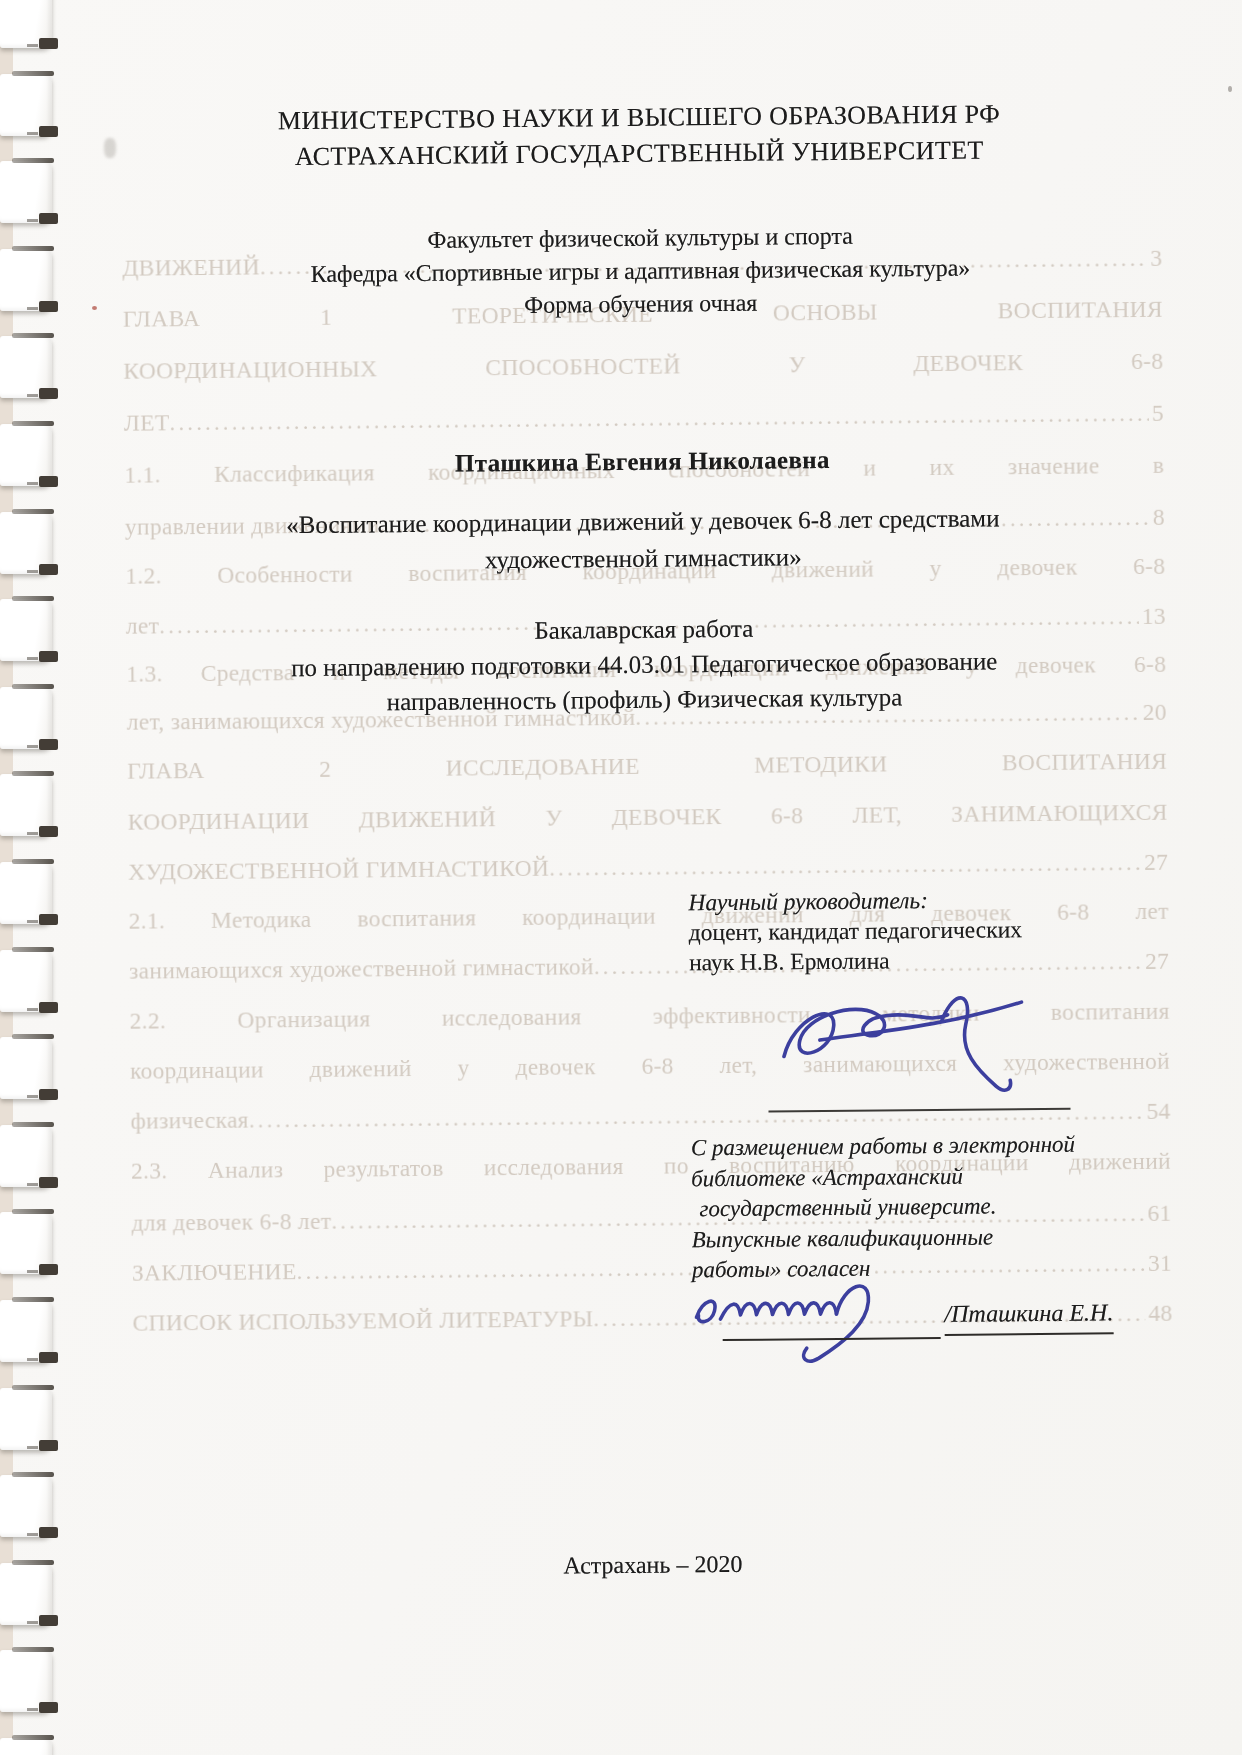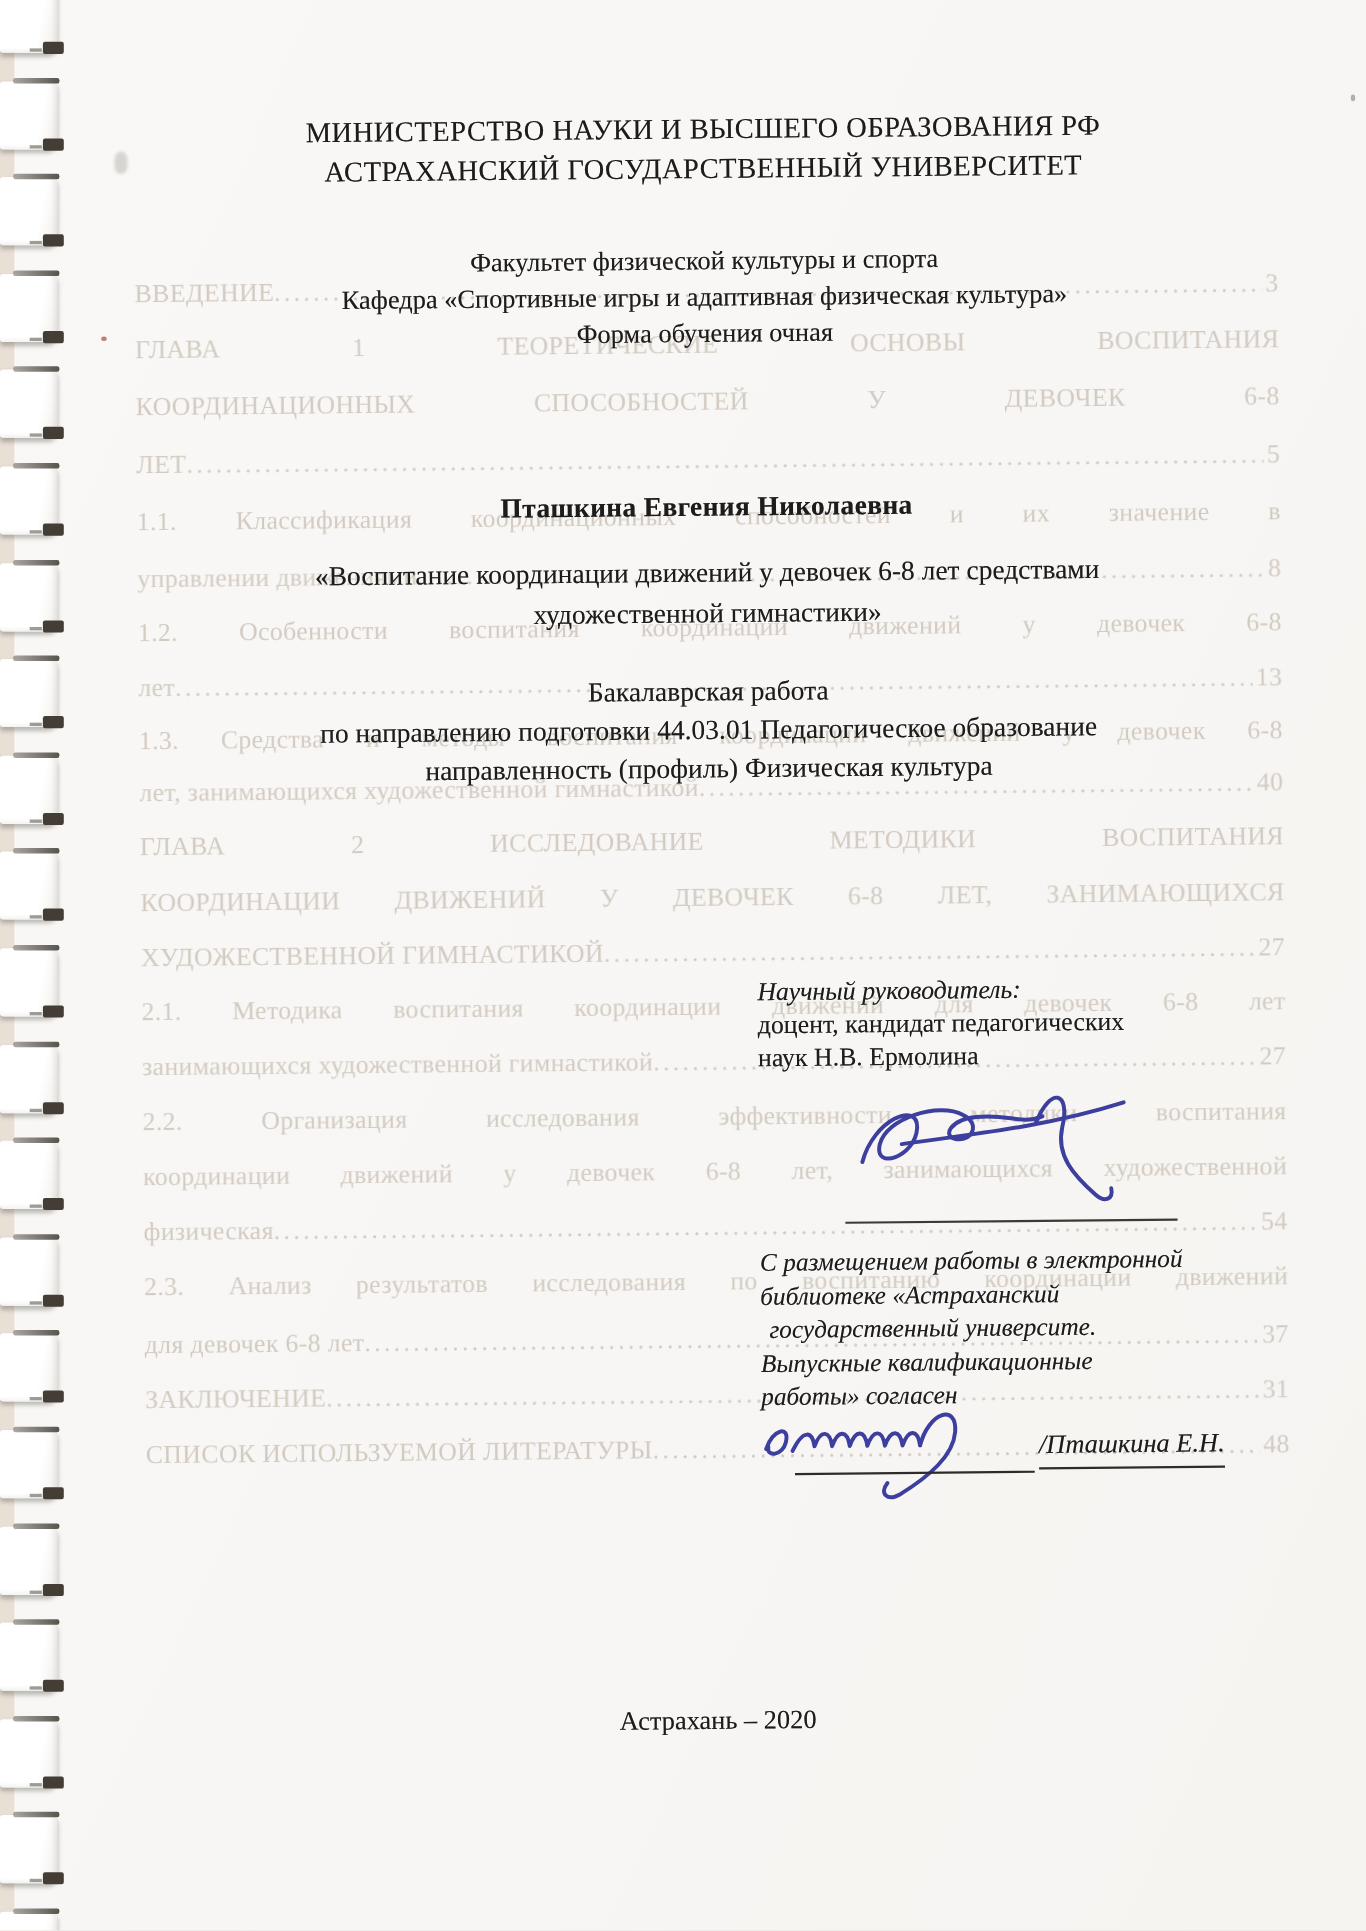--- a/index.html
+++ b/index.html
@@ -68,21 +68,21 @@
 </style>
 </head>
 <body>
 
 <div class="page">
 
   <div class="tilt">
 
     <div class="ghost-layer" id="ghost-layer">
         <div class="ghost-line" style="top: 252px;">
-          <span class="gt">ВВЕДЕНИЕ</span>
+          <span class="gt">ДВИЖЕНИЙ</span>
           <span class="gdots">....................................................................................................................................................................................</span>
           <span class="gnum">3</span>
         </div>
         <div class="ghost-line justify" style="top: 303px;">ГЛАВА 1 ТЕОРЕТИЧЕСКИЕ ОСНОВЫ ВОСПИТАНИЯ</div>
         <div class="ghost-line justify" style="top: 355px;">КООРДИНАЦИОННЫХ СПОСОБНОСТЕЙ У ДЕВОЧЕК 6-8</div>
         <div class="ghost-line" style="top: 407px;">
           <span class="gt">ЛЕТ</span>
           <span class="gdots">....................................................................................................................................................................................</span>
           <span class="gnum">5</span>
         </div>
@@ -95,21 +95,21 @@
         <div class="ghost-line justify" style="top: 560px;">1.2. Особенности воспитания координации движений у девочек 6-8</div>
         <div class="ghost-line" style="top: 610px;">
           <span class="gt">лет</span>
           <span class="gdots">....................................................................................................................................................................................</span>
           <span class="gnum">13</span>
         </div>
         <div class="ghost-line justify" style="top: 658px;">1.3. Средства и методы воспитания координации движений у девочек 6-8</div>
         <div class="ghost-line" style="top: 706px;">
           <span class="gt">лет, занимающихся художественной гимнастикой</span>
           <span class="gdots">....................................................................................................................................................................................</span>
-          <span class="gnum">40</span>
+          <span class="gnum">20</span>
         </div>
         <div class="ghost-line justify" style="top: 755px;">ГЛАВА 2 ИССЛЕДОВАНИЕ МЕТОДИКИ ВОСПИТАНИЯ</div>
         <div class="ghost-line justify" style="top: 806px;">КООРДИНАЦИИ ДВИЖЕНИЙ У ДЕВОЧЕК 6-8 ЛЕТ, ЗАНИМАЮЩИХСЯ</div>
         <div class="ghost-line" style="top: 856px;">
           <span class="gt">ХУДОЖЕСТВЕННОЙ ГИМНАСТИКОЙ</span>
           <span class="gdots">....................................................................................................................................................................................</span>
           <span class="gnum">27</span>
         </div>
         <div class="ghost-line justify" style="top: 905px;">2.1. Методика воспитания координации движений для девочек 6-8 лет</div>
         <div class="ghost-line" style="top: 955px;">
@@ -121,21 +121,21 @@
         <div class="ghost-line justify" style="top: 1055px;">координации движений у девочек 6-8 лет, занимающихся художественной</div>
         <div class="ghost-line" style="top: 1105px;">
           <span class="gt">физическая</span>
           <span class="gdots">....................................................................................................................................................................................</span>
           <span class="gnum">54</span>
         </div>
         <div class="ghost-line justify" style="top: 1155px;">2.3. Анализ результатов исследования по воспитанию координации движений</div>
         <div class="ghost-line" style="top: 1207px;">
           <span class="gt">для девочек 6-8 лет</span>
           <span class="gdots">....................................................................................................................................................................................</span>
-          <span class="gnum">37</span>
+          <span class="gnum">61</span>
         </div>
         <div class="ghost-line" style="top: 1257px;">
           <span class="gt">ЗАКЛЮЧЕНИЕ</span>
           <span class="gdots">....................................................................................................................................................................................</span>
           <span class="gnum">31</span>
         </div>
         <div class="ghost-line" style="top: 1307px;">
           <span class="gt">СПИСОК ИСПОЛЬЗУЕМОЙ ЛИТЕРАТУРЫ</span>
           <span class="gdots">....................................................................................................................................................................................</span>
           <span class="gnum">48</span>

